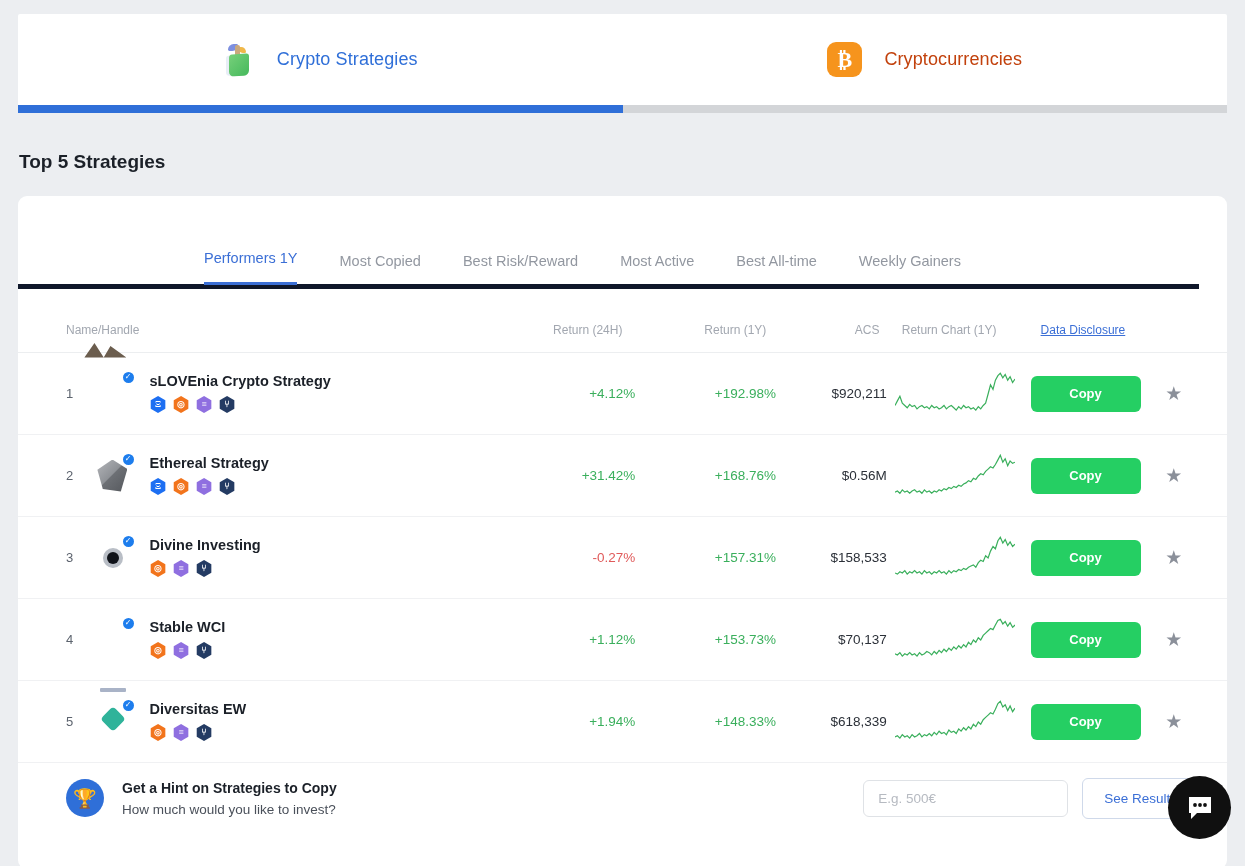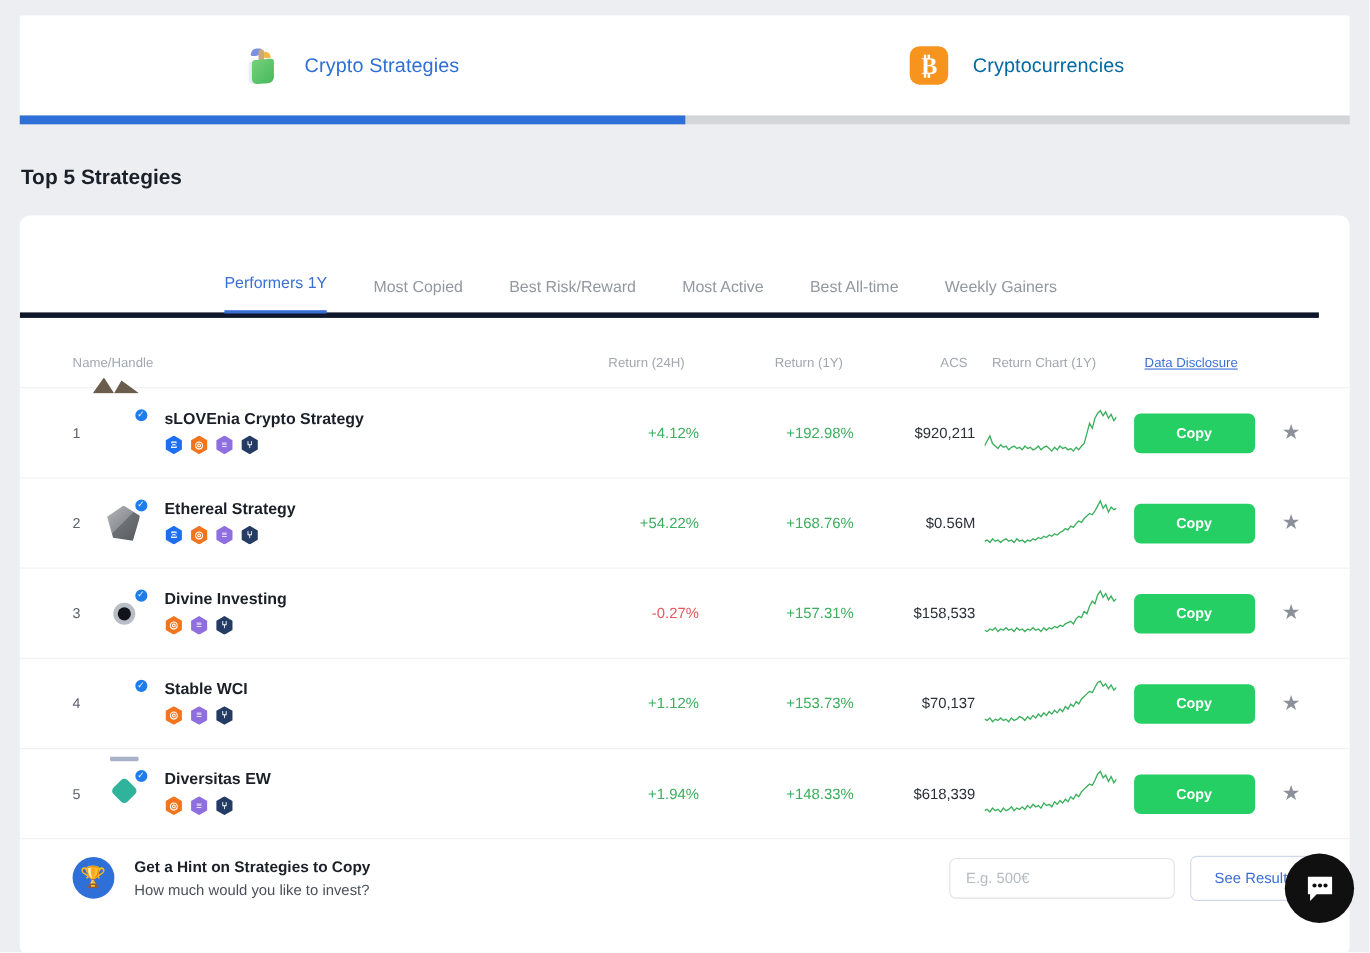--- a/index.html
+++ b/index.html
@@ -32,21 +32,21 @@
     gap: 22px;
     height: 91px;
     cursor: pointer;
   }
   .topbar-tab .label {
     font-size: 18px;
     font-weight: 400;
     letter-spacing: .1px;
   }
   .topbar-tab.active .label { color: #2f6fd8; }
-  .topbar-tab.inactive .label { color: #0369a1; }
+  .topbar-tab.inactive .label { color: #c2410c; }
 
   .icon-strategies {
     width: 32px; height: 34px;
     position: relative;
     display: block;
   }
   .icon-strategies .bag {
     position: absolute; left: 6px; top: 11px;
     width: 20px; height: 22px;
     background: linear-gradient(135deg,#76d07a 0%, #46b95c 100%);
@@ -400,21 +400,21 @@
     </span>
     <span class="name-block col-name" style="width:400px">
       <span class="sname">Ethereal Strategy</span>
       <span class="coins">
               <span class="coin coin-eth">Ξ</span>
               <span class="coin coin-orn">◎</span>
               <span class="coin coin-pur">≡</span>
               <span class="coin coin-navy">⑂</span>
             </span>
     </span>
-    <span class="val col-r24 pos">+54.22%</span>
+    <span class="val col-r24 pos">+31.42%</span>
     <span class="val col-r1y pos">+168.76%</span>
     <span class="acs col-acs">$0.56M</span>
     <span class="col-chart">
       <svg class="spark" viewBox="0 0 120 40" preserveAspectRatio="none">
         <path d="M0.0 34.0 L2.4 33.0 L4.9 35.0 L7.3 32.0 L9.8 34.0 L12.2 33.0 L14.7 35.0 L17.1 33.0 L19.6 32.0 L22.0 34.0 L24.5 33.0 L26.9 35.0 L29.4 32.0 L31.8 34.0 L34.3 33.0 L36.7 35.0 L39.2 33.0 L41.6 34.0 L44.1 32.0 L46.5 33.0 L49.0 31.0 L51.4 32.0 L53.9 30.0 L56.3 31.0 L58.8 29.0 L61.2 30.0 L63.7 28.0 L66.1 29.0 L68.6 27.0 L71.0 26.0 L73.5 24.0 L75.9 25.0 L78.4 22.0 L80.8 23.0 L83.3 20.0 L85.7 18.0 L88.2 19.0 L90.6 16.0 L93.1 14.0 L95.5 12.0 L98.0 13.0 L100.4 10.0 L102.9 6.0 L105.3 2.0 L107.8 8.0 L110.2 5.0 L112.7 11.0 L115.1 7.0 L117.6 9.0 L120.0 8.0" fill="none" stroke="#3aaf5c" stroke-width="1.2" vector-effect="non-scaling-stroke"></path>
       </svg>
     </span>
     <span class="col-copy">
       <button class="copy-btn">Copy</button>
     </span>

